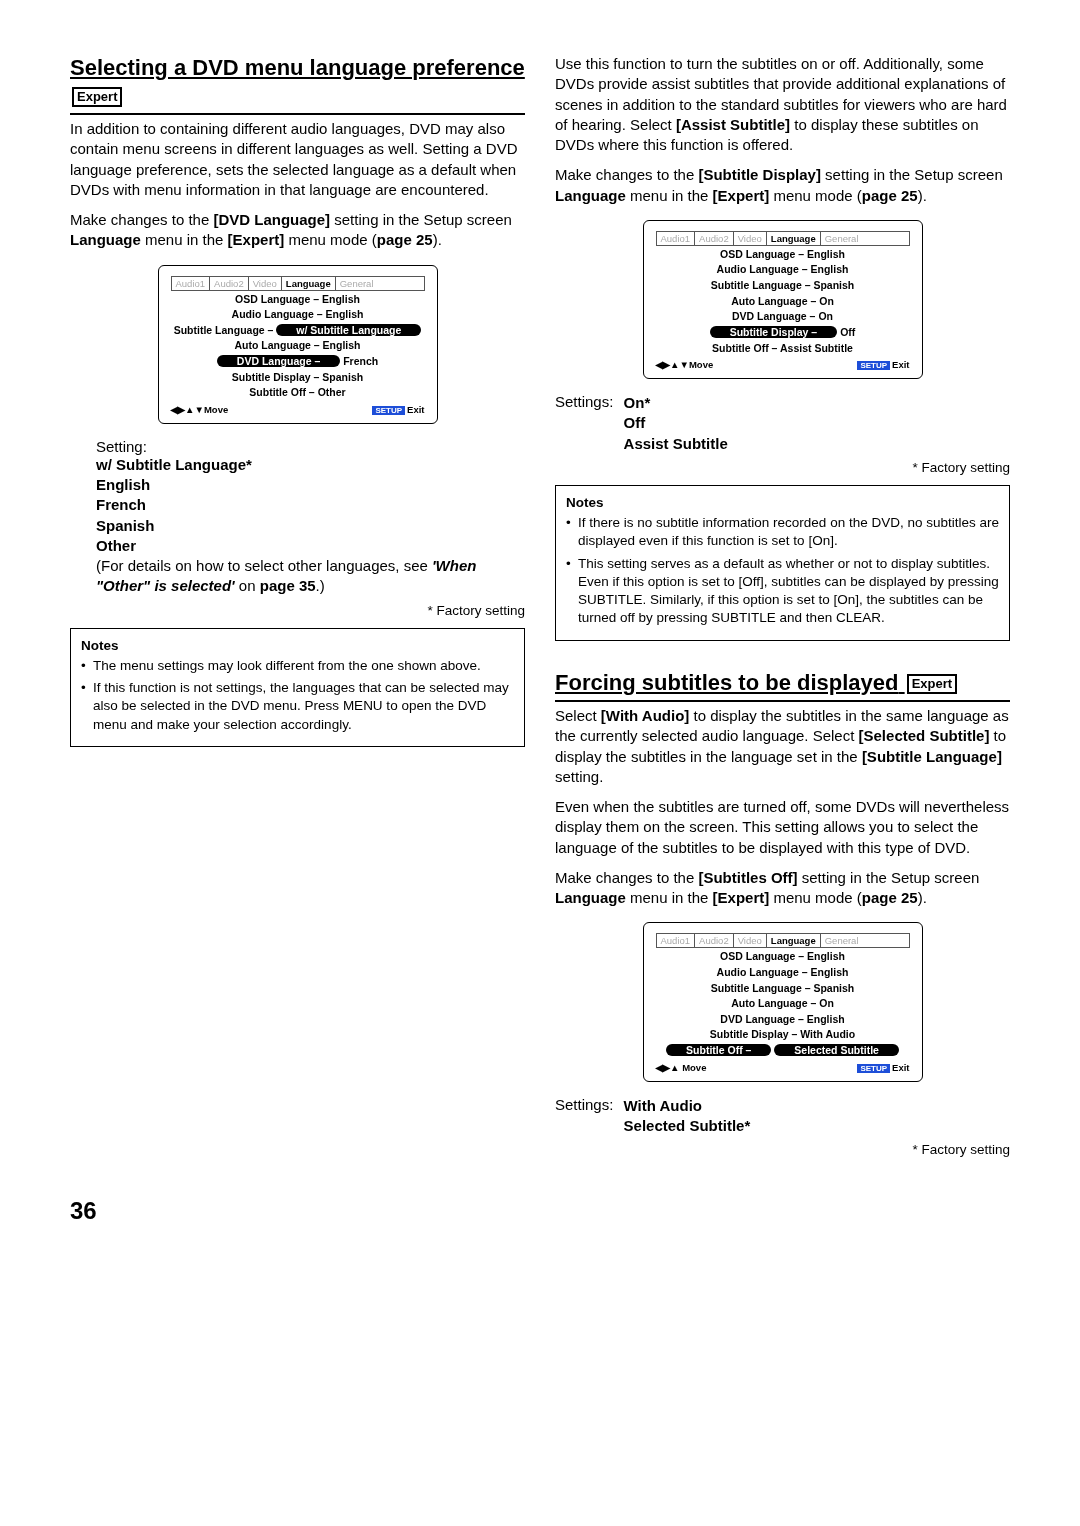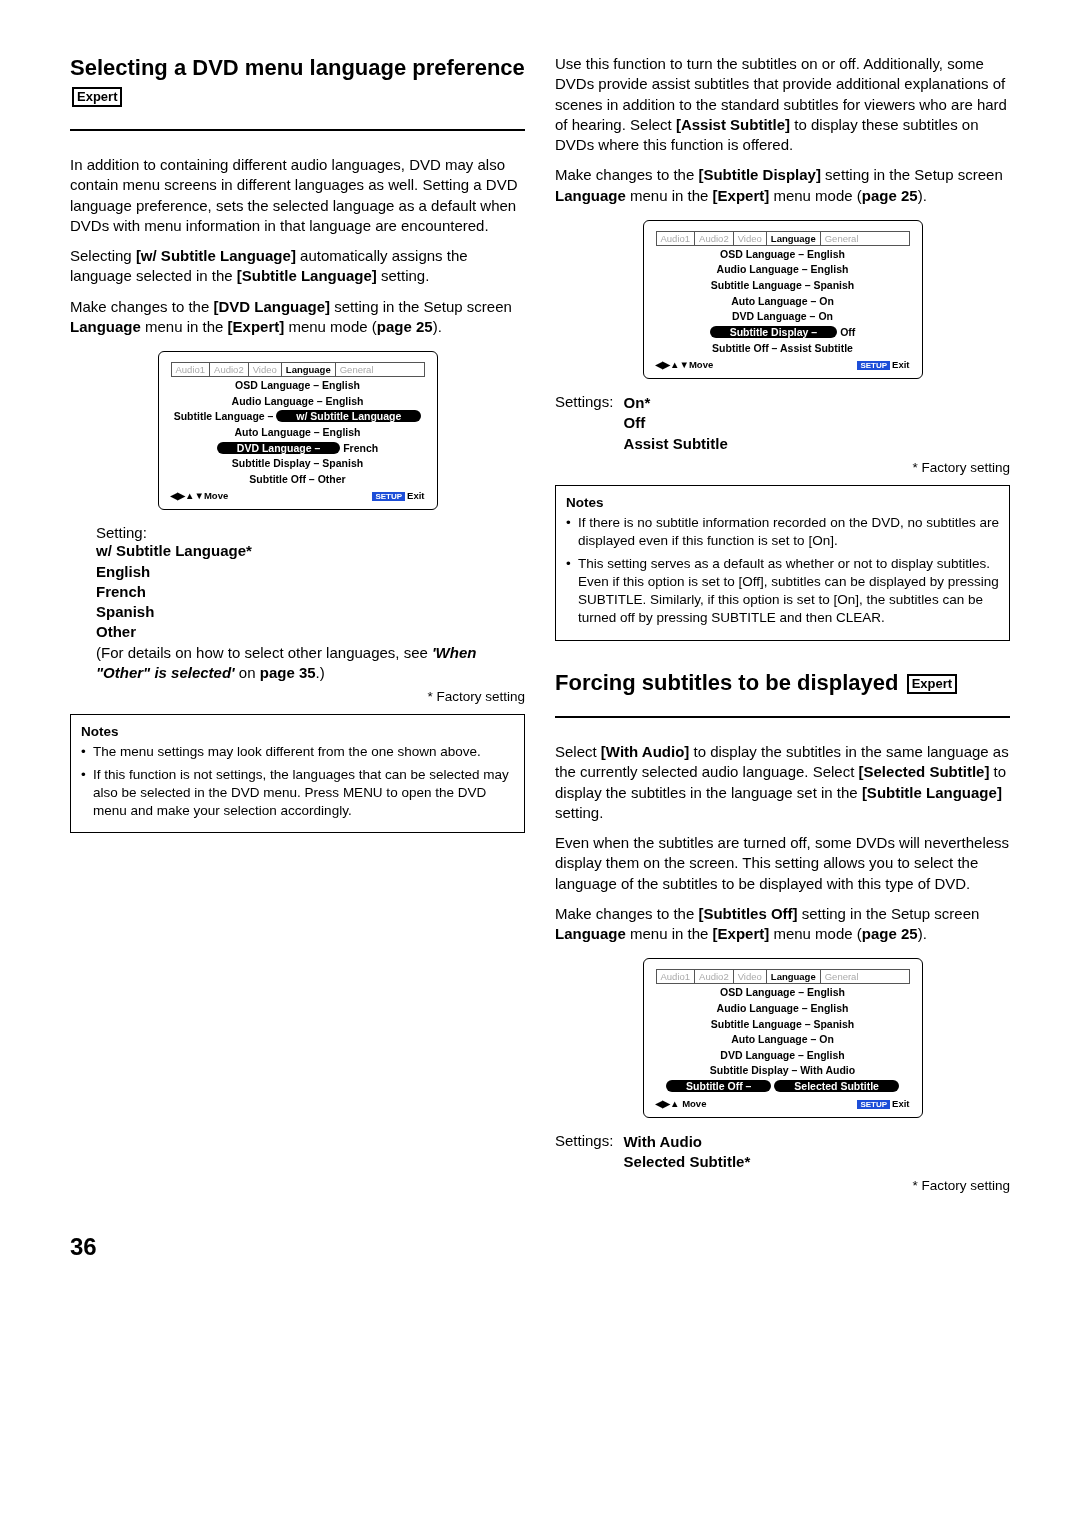--- a/index.html
+++ b/index.html
@@ -1,19 +1,19 @@
 <!DOCTYPE html>
 <html><head>
 <meta charset="utf-8">
 <style>
   * { box-sizing: border-box; margin: 0; padding: 0; }
   body { font-family: Arial, Helvetica, sans-serif; background: #fff; color: #000; width: 1080px; padding: 54px 70px 40px 70px; }
   .page { display: flex; gap: 30px; }
   .col { flex: 1; min-width: 0; }
-  .heading { font-size: 22px; font-weight: bold; line-height: 1.25; border-bottom: 2px solid #000; padding-bottom: 20px; margin-bottom: 24px; }
+  .heading { font-size: 22px; font-weight: bold; line-height: 1.25; border-bottom: 2px solid #000; padding-bottom: 4px; margin-bottom: 4px; text-decoration: underline; }
   .expert-badge { display: inline-block; border: 2px solid #000; font-size: 13px; font-weight: bold; padding: 0 3px; vertical-align: middle; margin-left: 2px; background: #fff; }
   p.body { font-size: 15px; line-height: 1.35; margin-bottom: 10px; }
   .bold { font-weight: bold; }
   .italic { font-style: italic; }
   .osd-wrap { display: flex; justify-content: center; margin: 14px 0; }
   .osd { border: 1px solid #000; border-radius: 6px; width: 280px; padding: 10px 12px 8px; font-size: 10.5px; }
   .tabs { display: flex; border: 1px solid #555; font-size: 9.5px; }
   .tab { padding: 1px 4px; border-right: 1px solid #555; color: #aaa; }
   .tab:last-child { border-right: none; }
   .tab.active { color: #000; font-weight: bold; }
@@ -39,23 +39,20 @@
 <body>
 
 <div class="page">
 
   <div class="col">
     <div class="heading">
       <span>Selecting a DVD menu language preference</span>
       <span class="expert-badge">Expert</span>
     </div>
     <p class="body">In addition to containing different audio languages, DVD may also contain menu screens in different languages as well. Setting a DVD language preference, sets the selected language as a default when DVDs with menu information in that language are encountered.</p>
-    <p class="body">
-      <span>Selecting </span><span class="bold">[w/ Subtitle Language]</span><span> automatically assigns the language selected in the </span><span class="bold">[Subtitle Language]</span><span> setting.</span>
-    </p>
     <p class="body">
       <span>Make changes to the </span><span class="bold">[DVD Language]</span><span> setting in the Setup screen </span><span class="bold">Language</span><span> menu in the </span><span class="bold">[Expert]</span><span> menu mode (</span><span class="bold">page 25</span><span>).</span>
     </p>
 
     <div class="osd-wrap">
       <div class="osd">
         <div class="tabs">
           <div class="tab">Audio1</div>
           <div class="tab">Audio2</div>
           <div class="tab">Video</div>

